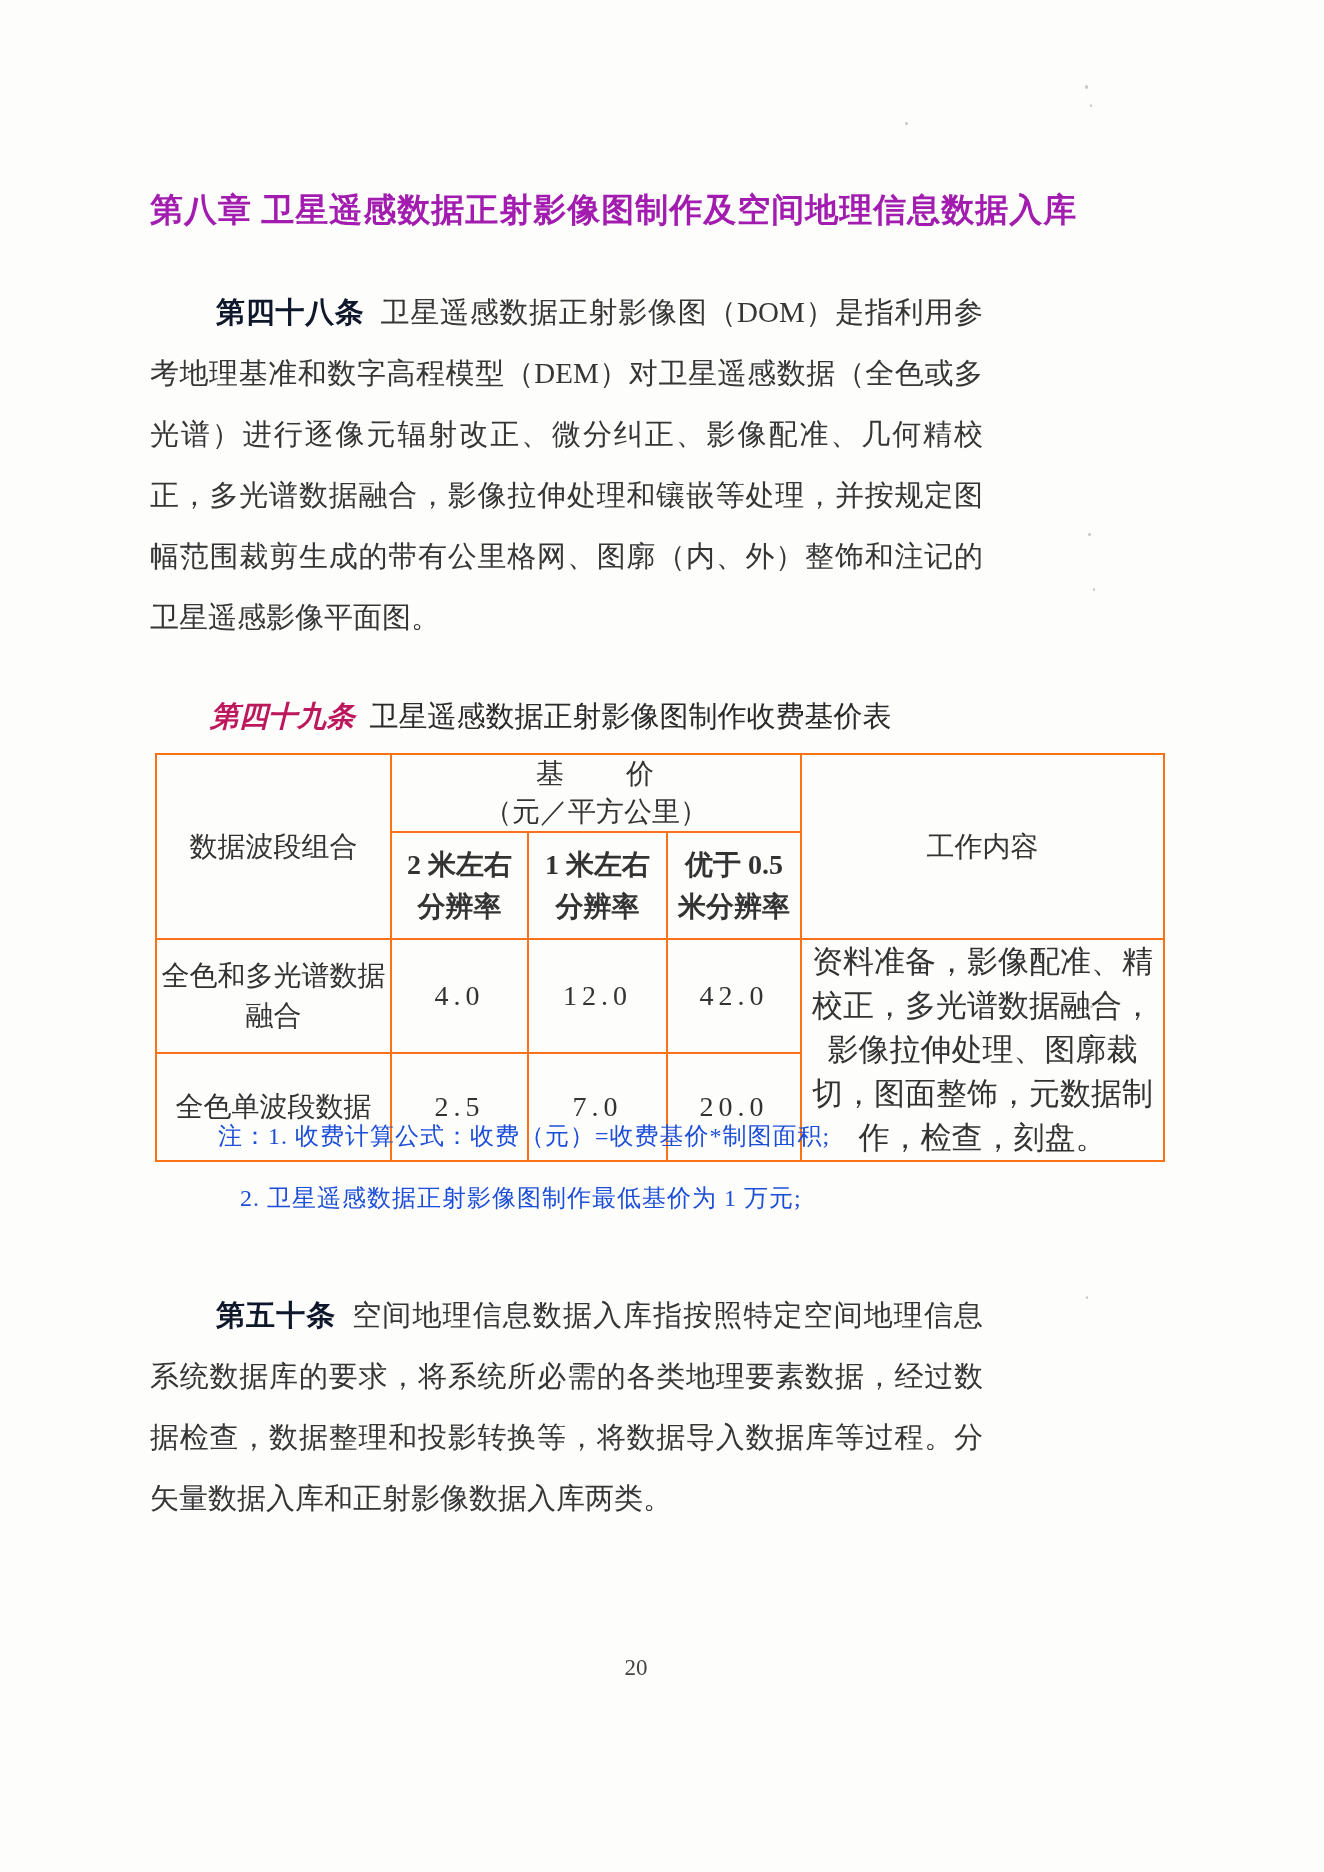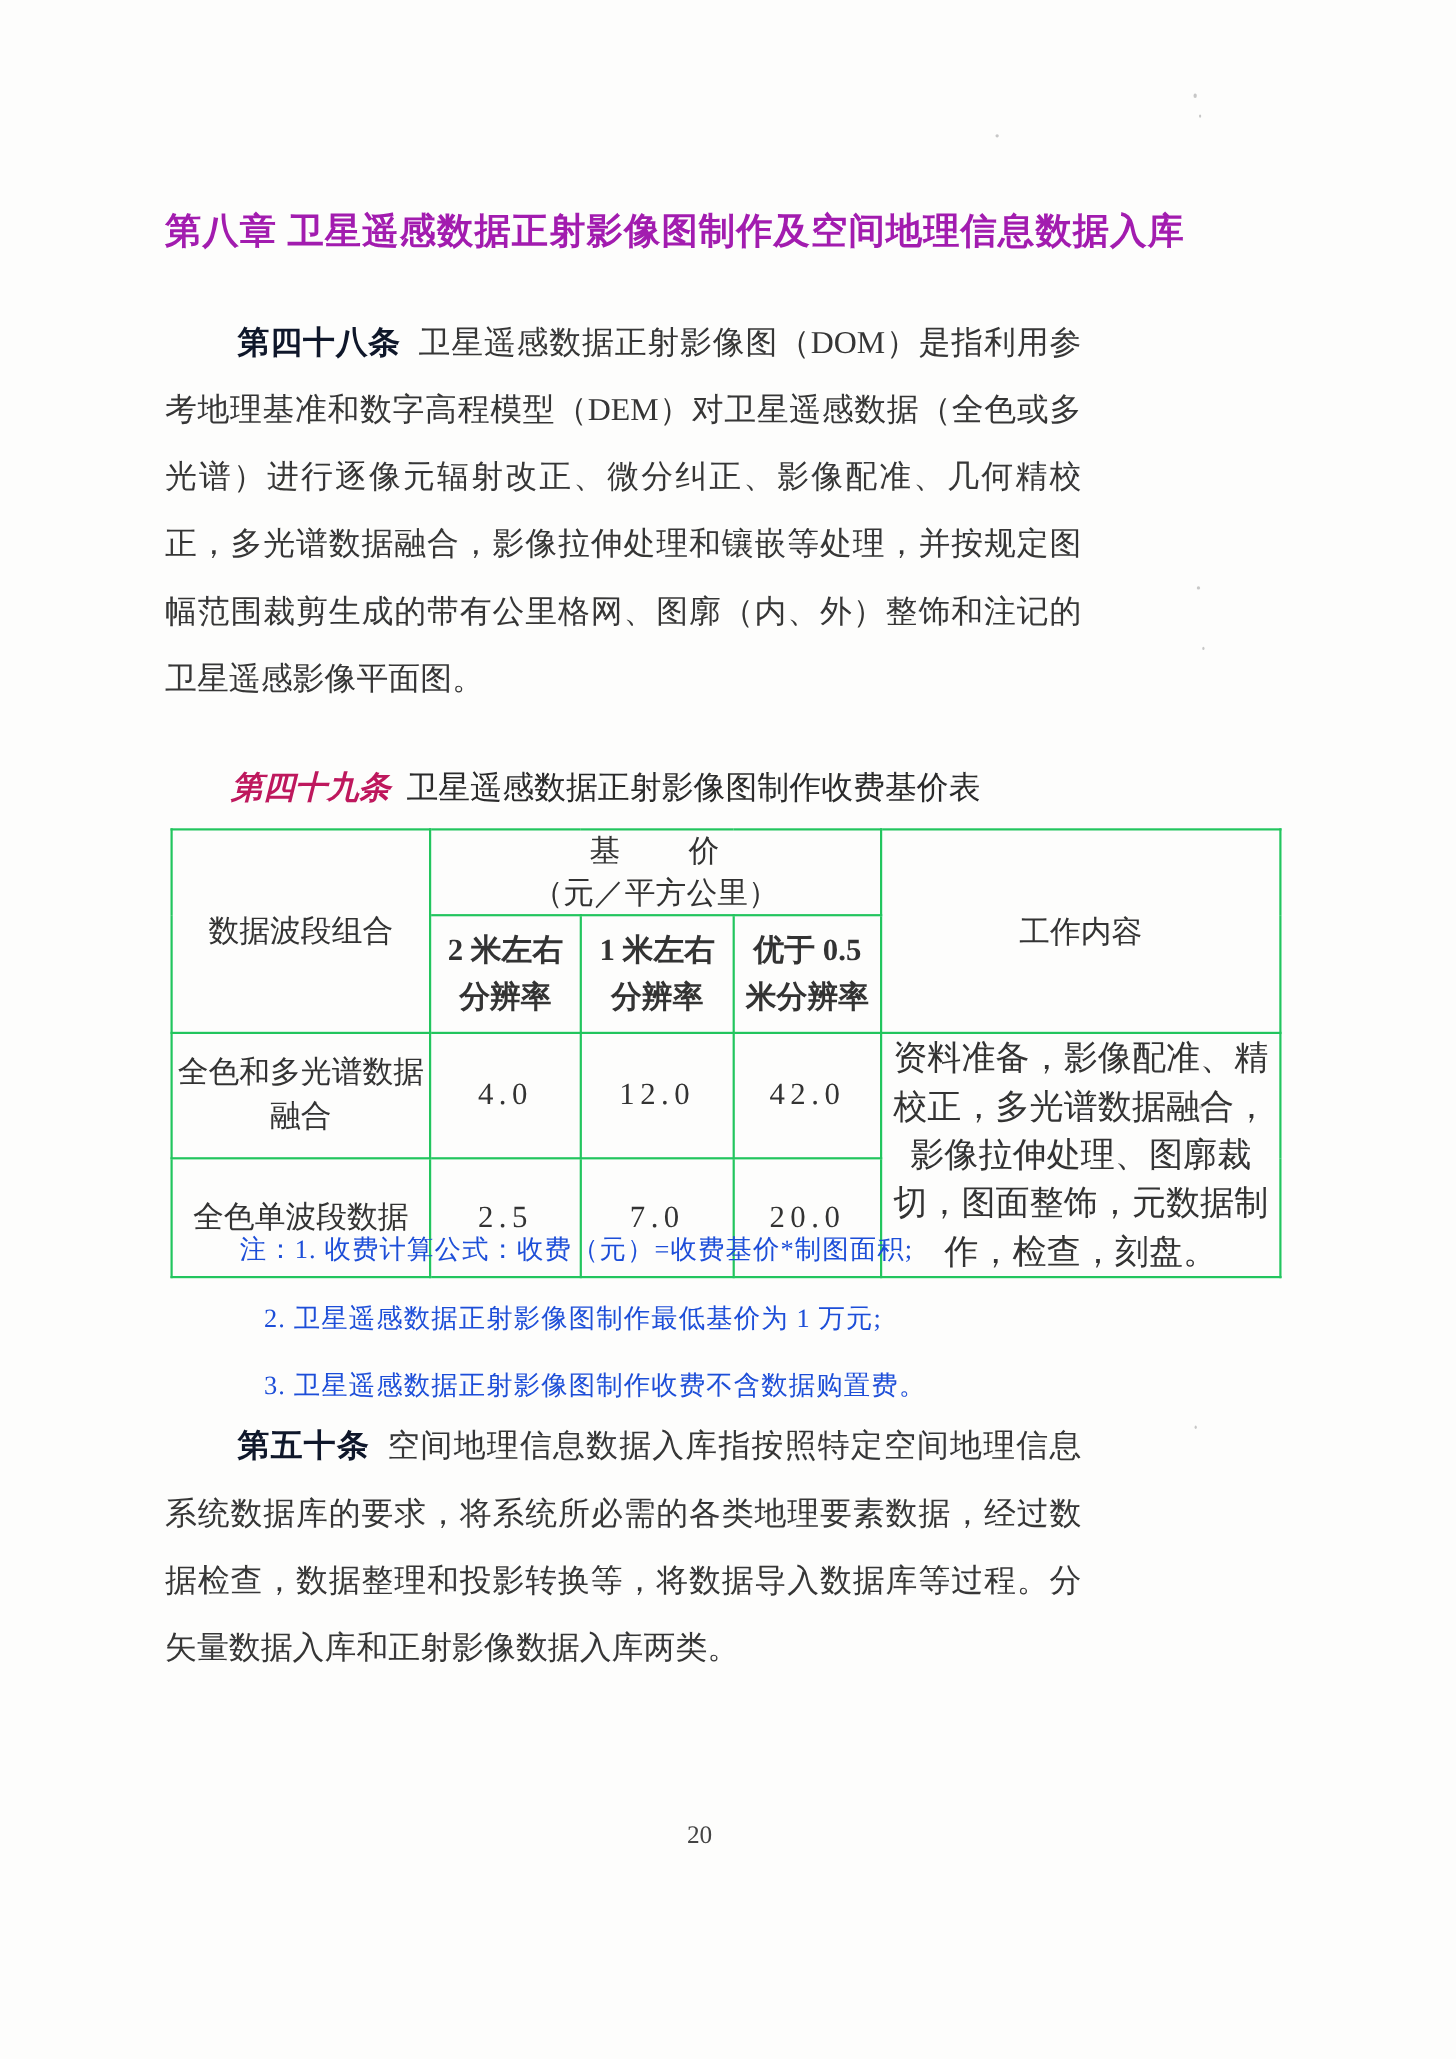--- a/index.html
+++ b/index.html
@@ -66,21 +66,21 @@
     position: absolute;
     top: 753px;
     left: 155px;
     width: 1008px;
     border-collapse: collapse;
     table-layout: fixed;
     font-size: 28px;
     color: #333333;
   }
   .price-table td {
-    border: 2px solid #22c55e;
+    border: 2px solid #f97316;
     text-align: center;
     vertical-align: middle;
     padding: 0;
   }
   .row-h1 { height: 75px; }
   .row-h2 { height: 107px; }
   .row-d1 { height: 93px; }
   .row-d2 { height: 88px; }
   .cell-label { padding: 0 26px; line-height: 40px; }
   .cell-two-line div { line-height: 42px; font-weight: bold; }
@@ -186,21 +186,20 @@
         <td class="price-cell">2.5</td>
         <td class="price-cell">7.0</td>
         <td class="price-cell">20.0</td>
       </tr>
     </tbody>
   </table>
 
   <div class="notes" style="top: 1120px; height: 160px;">
     <div class="note-line note-1">注：1. 收费计算公式：收费（元）=收费基价*制图面积;</div>
     <div class="note-line note-2">2.  卫星遥感数据正射影像图制作最低基价为 1 万元;</div>
-    <div class="note-line note-3">3.  卫星遥感数据正射影像图制作收费不含数据购置费。</div>
   </div>
 
   <div class="para para-50">
     <span class="lead">第五十条</span><span>空间地理信息数据入库指按照特定空间地理信息系统数据库的要求，将系统所必需的各类地理要素数据，经过数据检查，数据整理和投影转换等，将数据导入数据库等过程。分矢量数据入库和正射影像数据入库两类。</span>
   </div>
 
   <div class="page-number">20</div>
 
   <div class="speck speck-a"></div>
   <div class="speck speck-b"></div>

